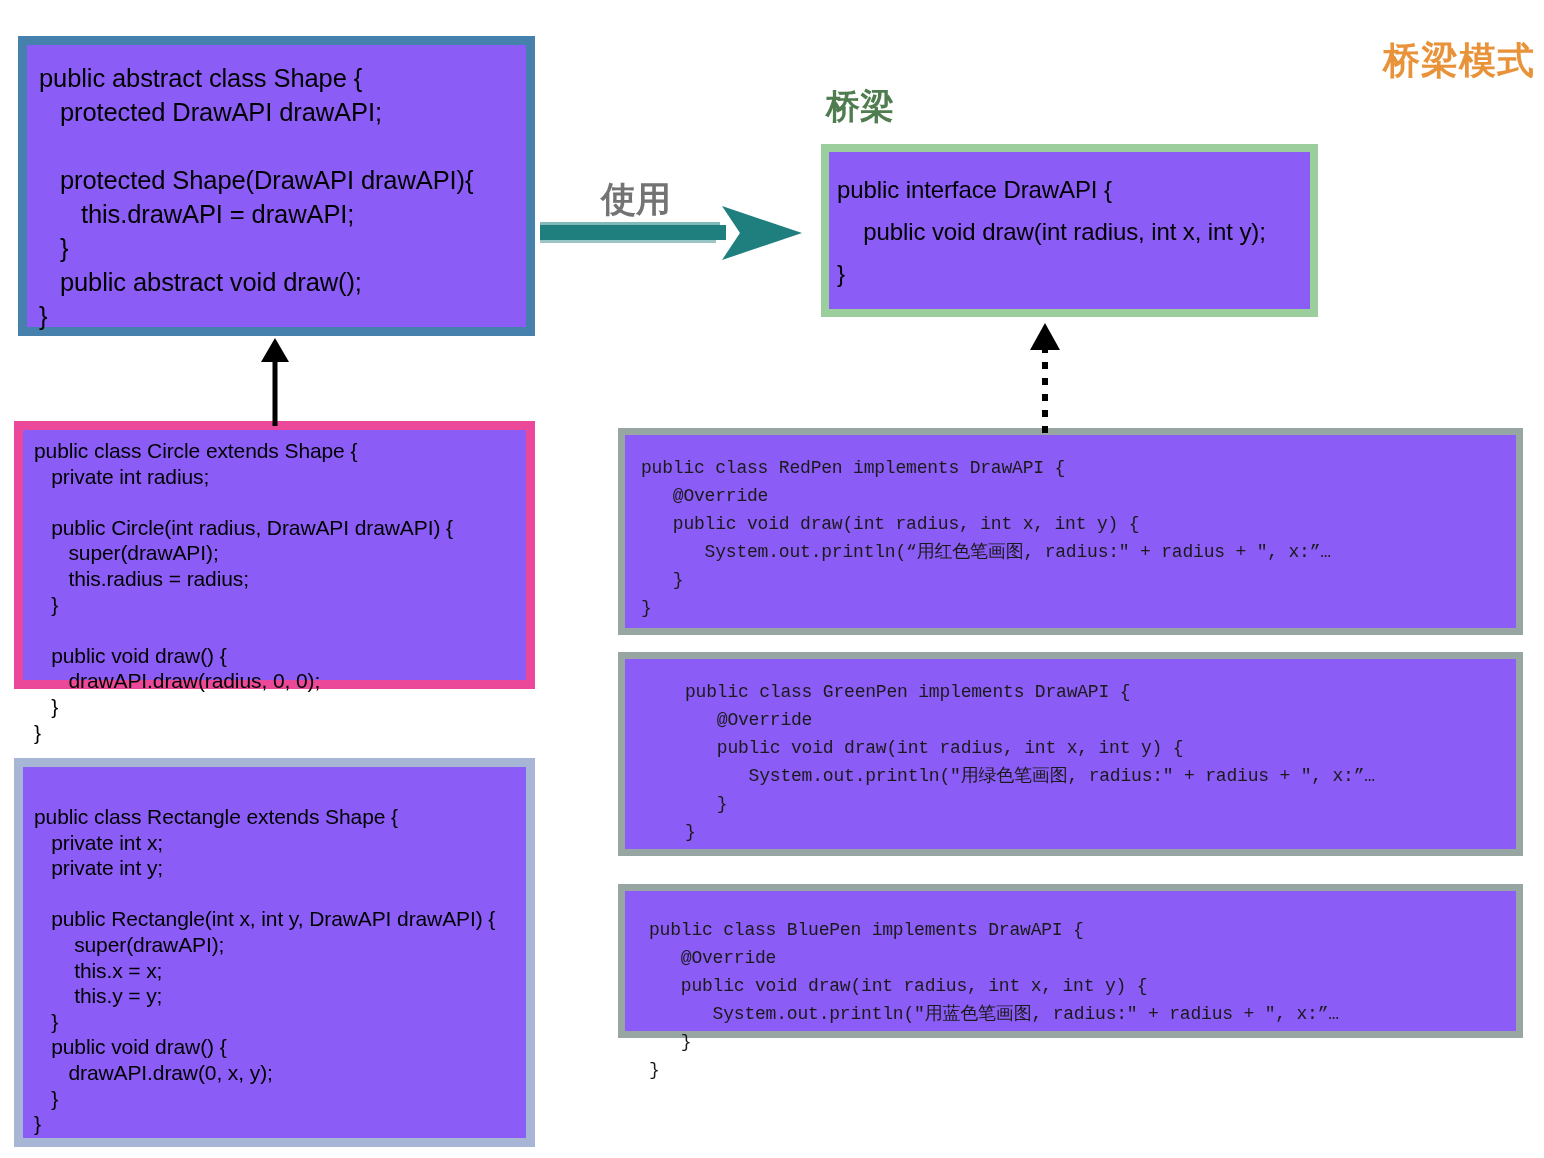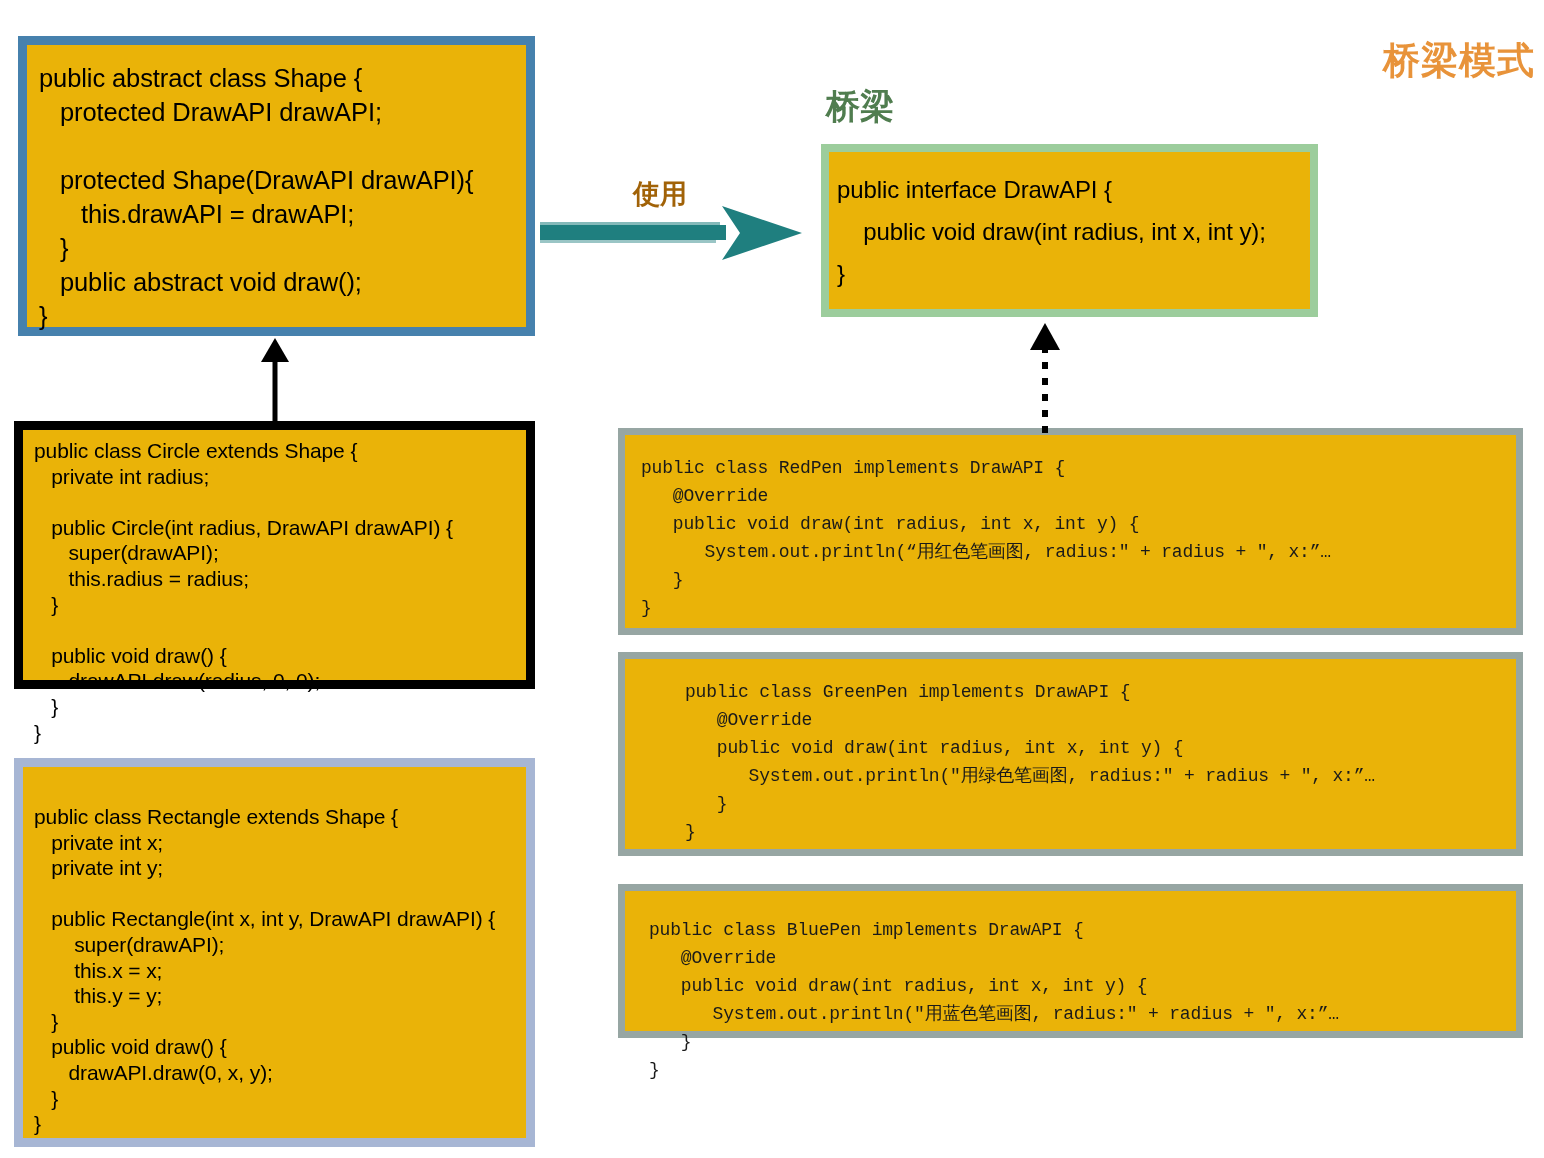--- a/index.html
+++ b/index.html
@@ -18,21 +18,21 @@
   .stage {
     position: absolute;
     left: 0; top: 0;
     width: 1544px;
     height: 1158px;
   }
 
   
   .box {
     position: absolute;
-    background: #eab308;
+    background: #8b5cf6;
     box-sizing: border-box;
   }
   .box .code {
     white-space: pre;
     color: #000000;
   }
 
   
   .box-shape {
     left: 18px;
@@ -48,21 +48,21 @@
     padding: 16px 0 0 12px;
     letter-spacing: -0.1px;
   }
 
   
   .box-circle {
     left: 14px;
     top: 421px;
     width: 521px;
     height: 268px;
-    border: 9px solid #000000;
+    border: 9px solid #ec4899;
   }
   .box-circle .code {
     font-family: "Liberation Sans", sans-serif;
     font-size: 21px;
     line-height: 25.6px;
     padding: 8px 0 0 11px;
     letter-spacing: -0.1px;
   }
 
   
@@ -132,25 +132,25 @@
   }
   .label-bridge {
     left: 826px;
     top: 84px;
     font-size: 34px;
     font-weight: bold;
     color: #507d4f;
     text-align: center;
   }
   .label-uses {
-    left: 633px;
+    left: 601px;
     top: 176px;
-    font-size: 27px;
+    font-size: 35px;
     font-weight: bold;
-    color: #a16207;
+    color: #737373;
   }
 
   
   .arrow-svg {
     position: absolute;
     pointer-events: none;
   }
   .arrow-uses    { left: 540px; top: 200px;  width: 270px; height: 70px; }
   .arrow-inherit { left: 240px; top: 336px;  width: 70px;  height: 90px; }
   .arrow-impl    { left: 1010px; top: 318px; width: 70px;  height: 115px; }

